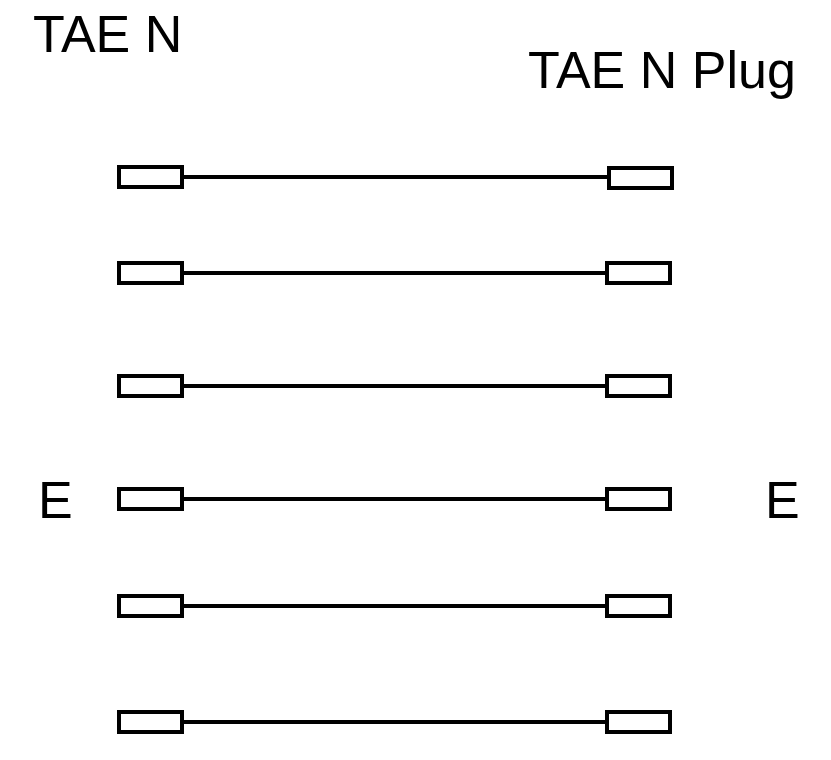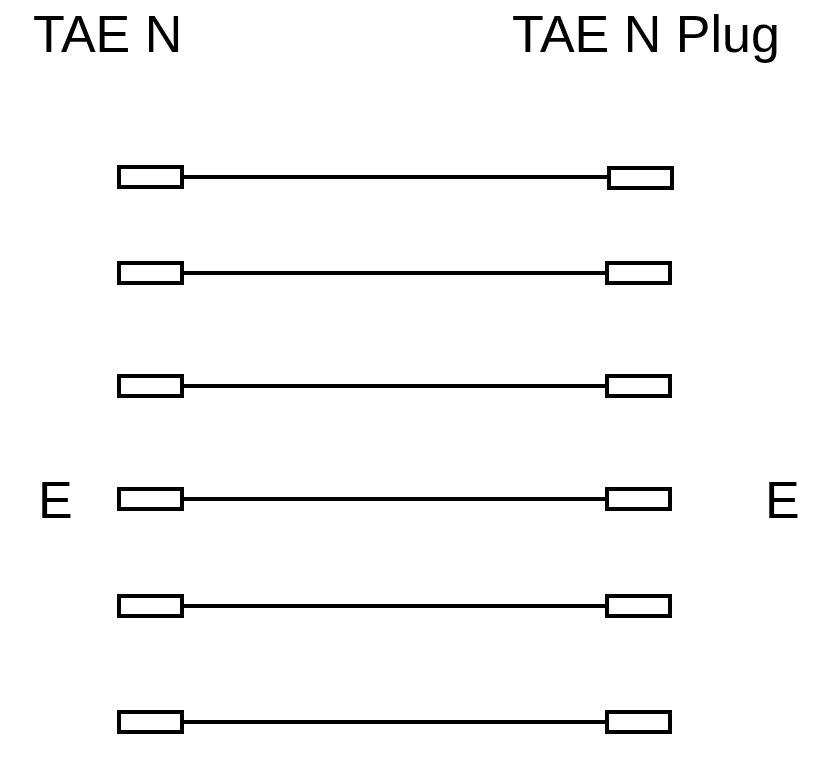--- a/index.html
+++ b/index.html
@@ -7,21 +7,21 @@
            font-family: "Liberation Sans", sans-serif; color: #000; }
     .label { position: absolute; white-space: nowrap; line-height: 1; }
     .title { font-size: 52px; top: 8px; }
     .pin-label { font-size: 52px; }
     svg.diagram { position: absolute; left: 0; top: 0; }
   </style>
 </head>
 <body>
 
 <div class="label title" style="left:8px;margin-left:25px;">TAE N</div>
-<div class="label title" style="left:512px;">TAE N Plug</div>
+<div class="label title" style="left:528px;margin-top:36px;">TAE N Plug</div>
 
 <div class="label pin-label" style="left:38px; top:474px;">E</div>
 <div class="label pin-label" style="left:765px; top:474px;">E</div>
 
 <svg class="diagram" width="831" height="760" viewBox="0 0 831 760" xmlns="http://www.w3.org/2000/svg">
   <g stroke="#000" stroke-width="4" fill="#fff">
     <rect x="119" y="167" width="63" height="20"></rect>
     <line x1="182" y1="177" x2="608" y2="177"></line>
     <rect x="609" y="168" width="63" height="20"></rect>
   </g>

